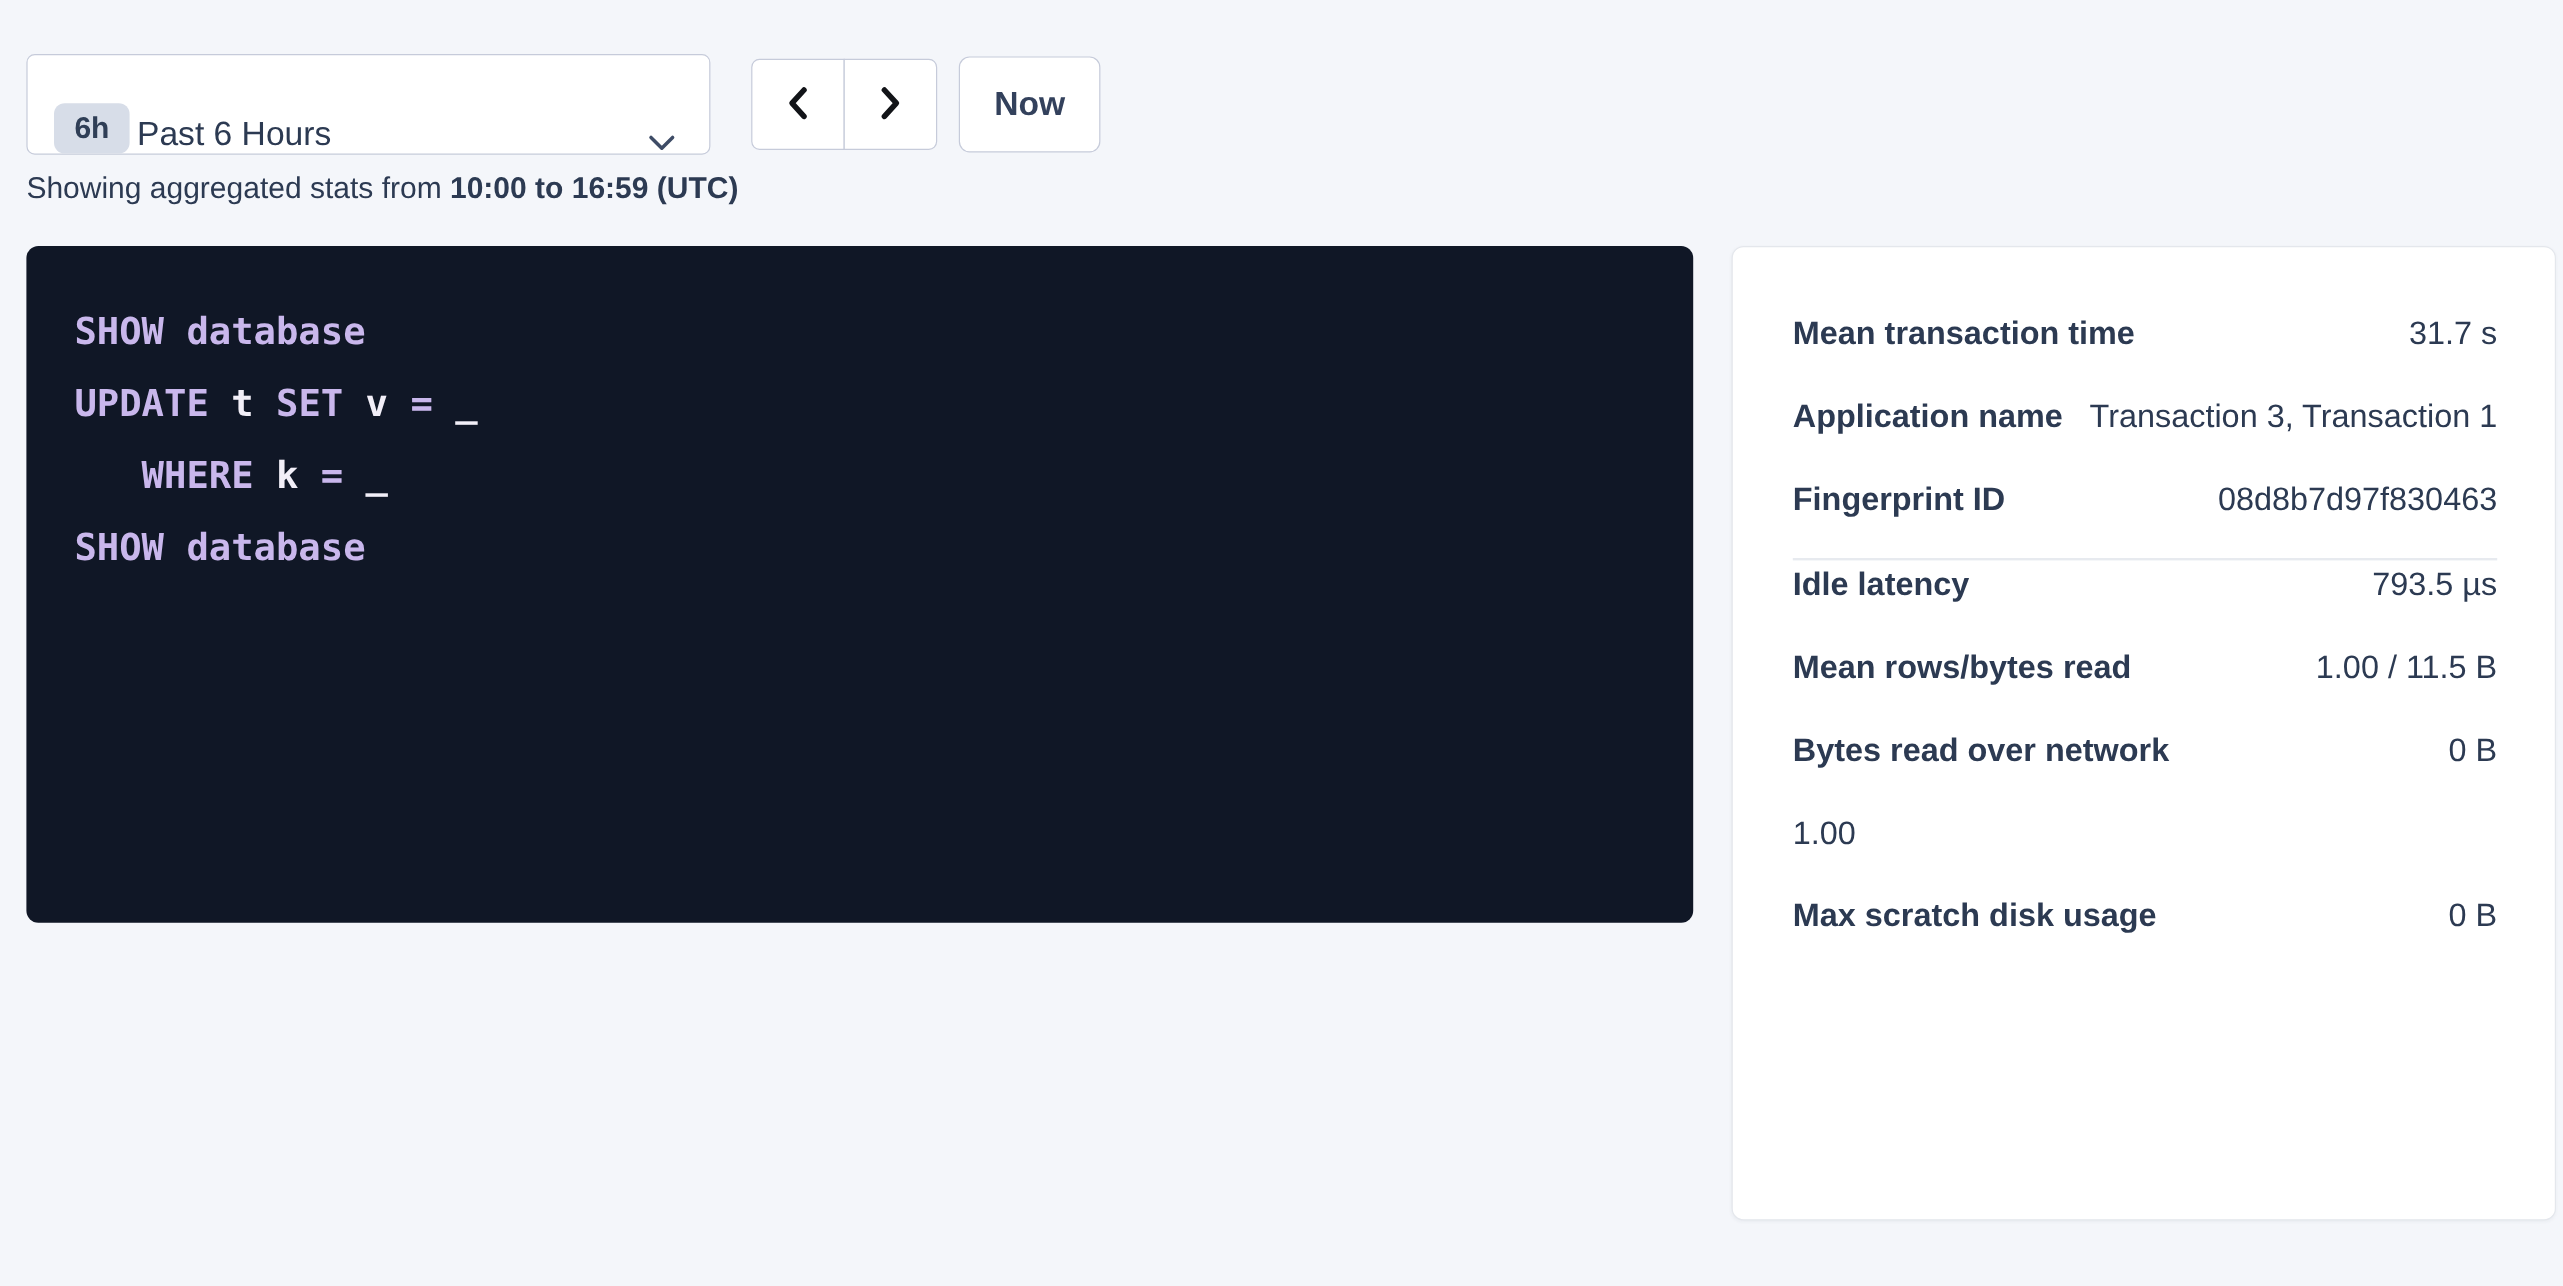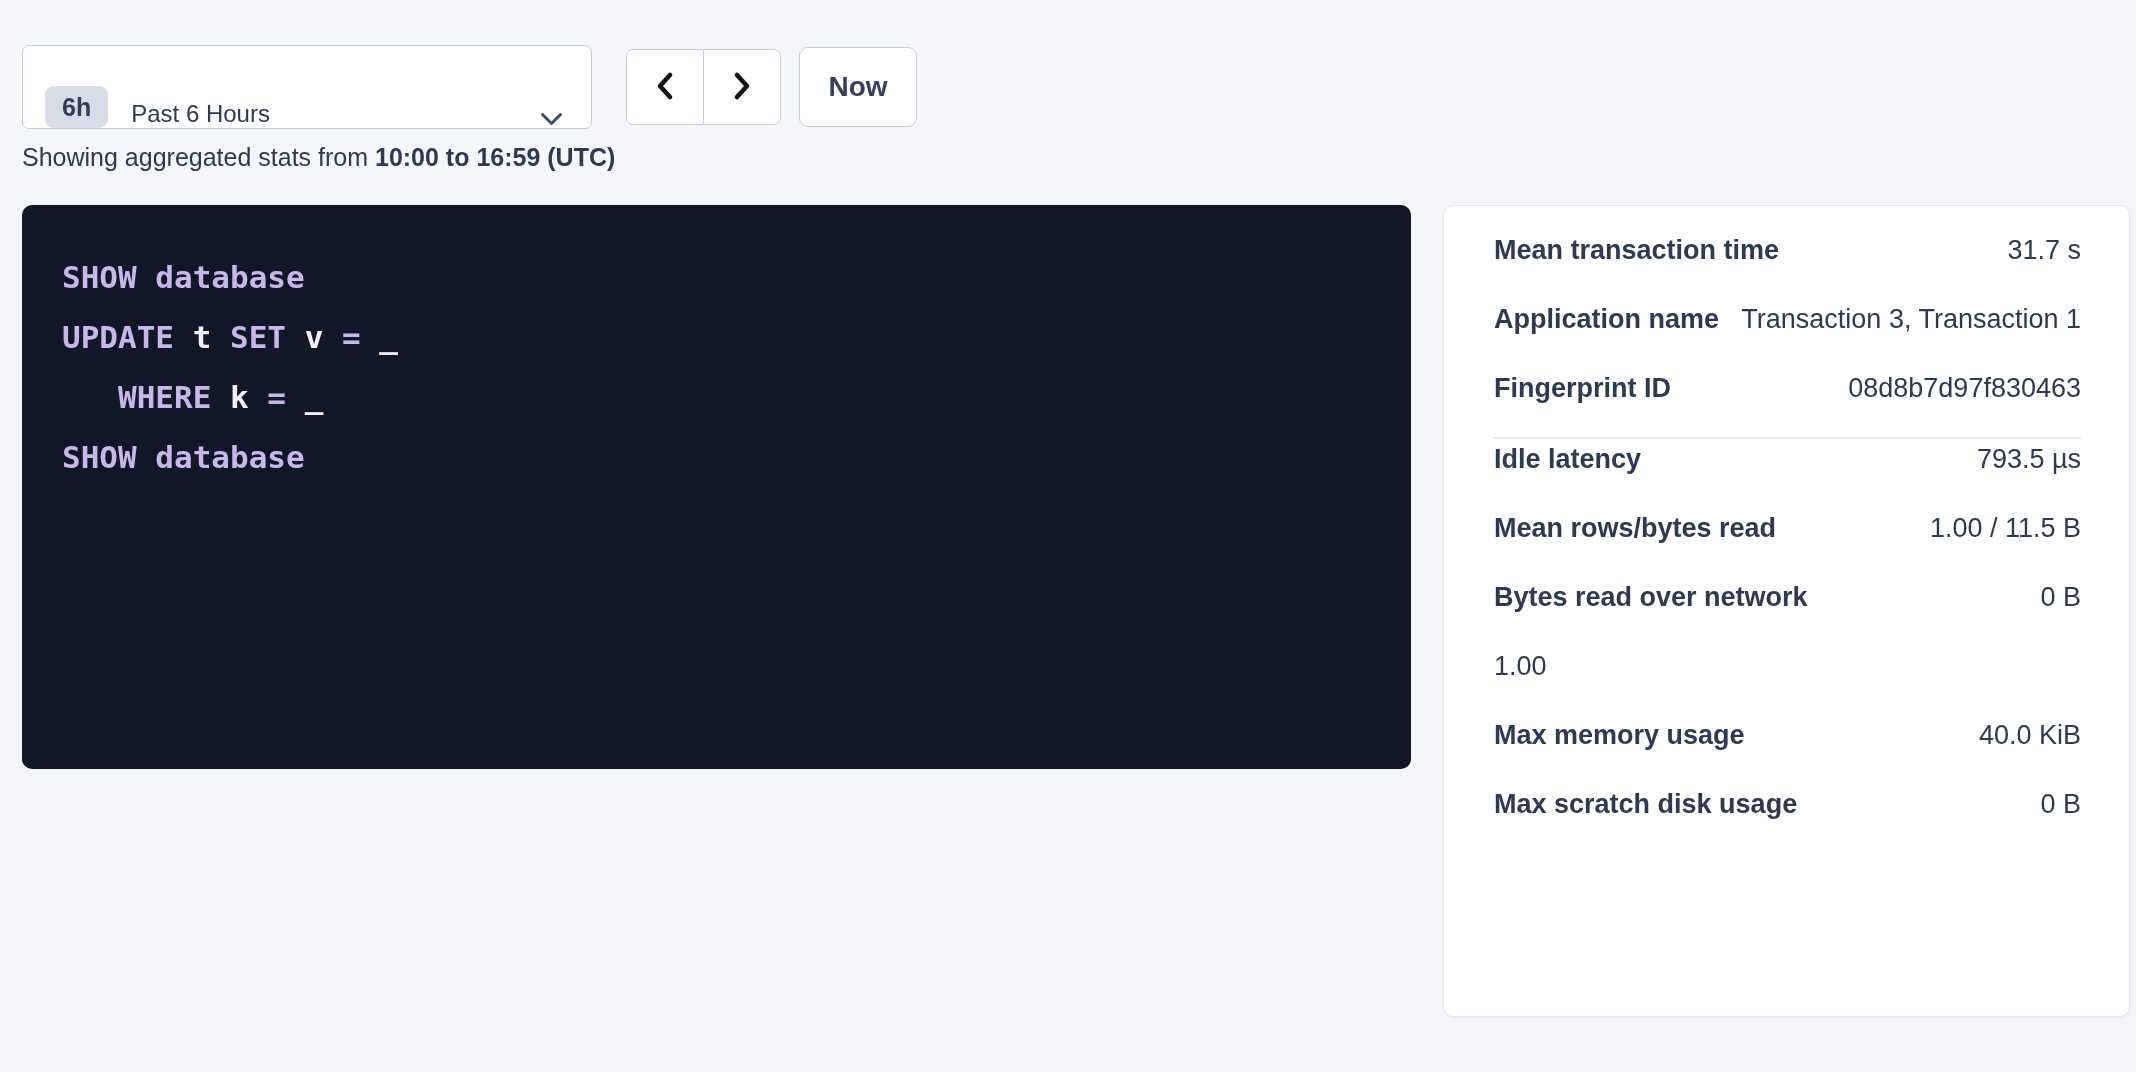--- a/index.html
+++ b/index.html
@@ -31,21 +31,21 @@
   .controls{display:flex;align-items:center;margin-top:27px;height:84px;}
   .time-select{
     width:570px;height:84px;background:#fff;
     border:1px solid var(--border);border-radius:7px;
     display:flex;align-items:flex-end;padding:0 26px 0 22px;cursor:pointer;
   }
   .badge{
     background:#d7dde8;border-radius:9px;padding:7px 17px;
     font-weight:700;font-size:25px;color:#2f3e56;line-height:28px;
   }
-  .range-label{margin-left:23px;font-size:24px;color:var(--ink);}
+  .range-label{margin-left:6px;font-size:28px;color:var(--ink);}
   .select-caret{margin-left:auto;display:flex;align-items:center;}
 
   .arrow-group{display:flex;margin-left:34px;}
   .arrow-btn{
     width:78px;height:76px;background:#fff;border:1px solid var(--border);
     display:flex;align-items:center;justify-content:center;cursor:pointer;padding:0;
   }
   .arrow-btn.prev{border-radius:7px 0 0 7px;}
   .arrow-btn.next{border-radius:0 7px 7px 0;margin-left:-1px;}
 
@@ -69,21 +69,21 @@
   .code-panel pre{
     margin:0;font-family:"DejaVu Sans Mono","Liberation Mono",monospace;
     font-size:31px;line-height:60px;font-weight:700;white-space:pre;
   }
   .tok-kw{color:var(--kw);}
   .tok-id{color:var(--id);}
 
   .details-card{
     margin-left:32px;width:687px;height:812px;background:#fff;
     border:1px solid var(--card-border);border-radius:10px;
-    padding:24px 48px 0 50px;
+    padding:52px 48px 0 50px;
     box-shadow:0 1px 3px rgba(40,50,70,.05);
   }
   .kv-row{
     display:flex;justify-content:space-between;align-items:baseline;
     font-size:27px;line-height:40px;margin-bottom:29px;
   }
   .kv-label{font-weight:700;color:var(--ink);padding-right:20px;white-space:nowrap;}
   .kv-value{font-weight:400;color:var(--ink);text-align:right;white-space:nowrap;}
   .card-divider{border:none;border-top:2px solid #e7eaef;margin:8px 0 0 0;}
   .section-heading{
@@ -166,24 +166,20 @@
             <span class="kv-value">1.00 / 11.5 B</span>
           </div>
           <div class="kv-row">
             <span class="kv-label">Bytes read over network</span>
             <span class="kv-value">0 B</span>
           </div>
           <div class="kv-row">
             <span class="kv-value">1.00</span>
           </div>
           <div class="kv-row">
-            <span class="kv-label">Max memory usage</span>
-            <span class="kv-value">40.0 KiB</span>
-          </div>
-          <div class="kv-row">
             <span class="kv-label">Max scratch disk usage</span>
             <span class="kv-value">0 B</span>
           </div>
         </div>
     </div>
 
   </div>
 </div>
 
 </body></html>

